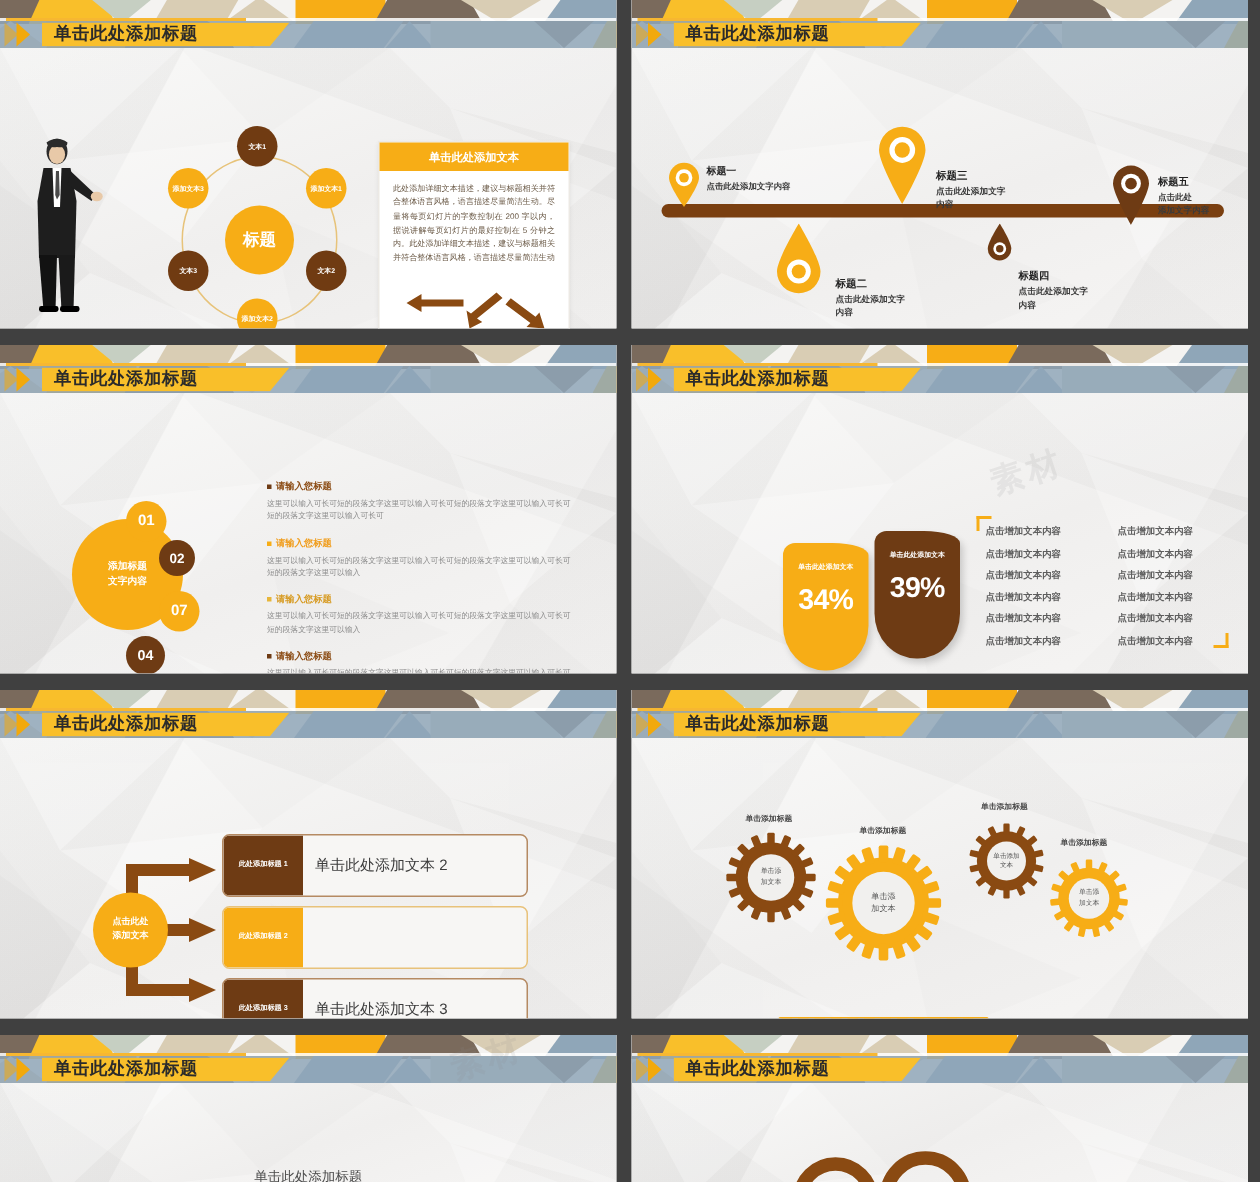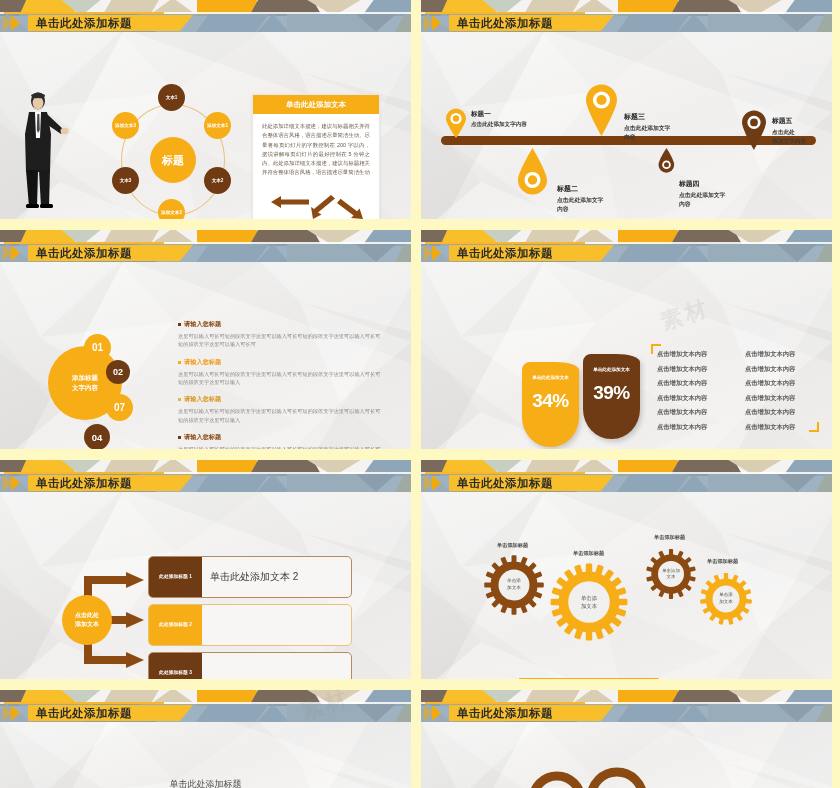--- a/index.html
+++ b/index.html
@@ -1,17 +1,17 @@
 <!DOCTYPE html>
 <html><head>
 <meta charset="utf-8">
 <style>
   * { box-sizing: border-box; margin:0; padding:0; }
   html,body { width:840px; height:788px; background:#ffffff; font-family:"Liberation Sans","DejaVu Sans",sans-serif; }
-  .page { position:relative; width:840px; height:788px; background:#fef9c3; overflow:hidden; }
+  .page { position:relative; width:840px; height:788px; background:#404040; overflow:hidden; }
 
   
   .slide { position:absolute; width:411px; height:219px; background:#f2f2f1; overflow:hidden; }
   .slide .body { position:absolute; left:0; right:0; top:32px; bottom:0; overflow:hidden;
      background:
        linear-gradient(118deg, rgba(0,0,0,0.035) 0 24%, rgba(0,0,0,0) 24.2% 100%),
        linear-gradient(300deg, rgba(0,0,0,0.028) 0 18%, rgba(0,0,0,0) 18.2% 100%),
        linear-gradient(200deg, rgba(0,0,0,0.022) 0 30%, rgba(0,0,0,0) 30.2% 100%),
        linear-gradient(35deg, rgba(0,0,0,0.02) 0 20%, rgba(0,0,0,0) 20.2% 100%),
        linear-gradient(160deg,#fafaf9 0%,#f0efee 55%,#f6f5f4 100%);
@@ -561,20 +561,21 @@
 
       <div class="rowbox rb1">
         <div class="tag" style="background:#6e3b14;">此处添加标题 1</div>
         <div class="val">单击此处添加文本 2</div>
       </div>
       <div class="rowbox rb2">
         <div class="tag" style="background:#f7ad16;">此处添加标题 2</div>
       </div>
       <div class="rowbox rb3">
         <div class="tag" style="background:#6e3b14;">此处添加标题 3</div>
+        <div class="val">单击此处添加文本 3</div>
       </div>
     </div>
   </div>
 
   <div class="slide" style="left:421px;top:460px;">
     <div class="band">
         <div class="row r1">
           <div class="hx" style="left:-18px;top:0;width:45px;background:#7a6a5c;"></div>
           <div class="hx" style="left:19px;top:0;width:58px;background:#f9bf2a;clip-path:polygon(14% 0,86% 0,100% 100%,0 100%);"></div>
           <div class="tri" style="left:59px;top:0;border-left:22.5px solid transparent;border-right:22.5px solid transparent;border-top:18px solid #c6cfc2;"></div>

